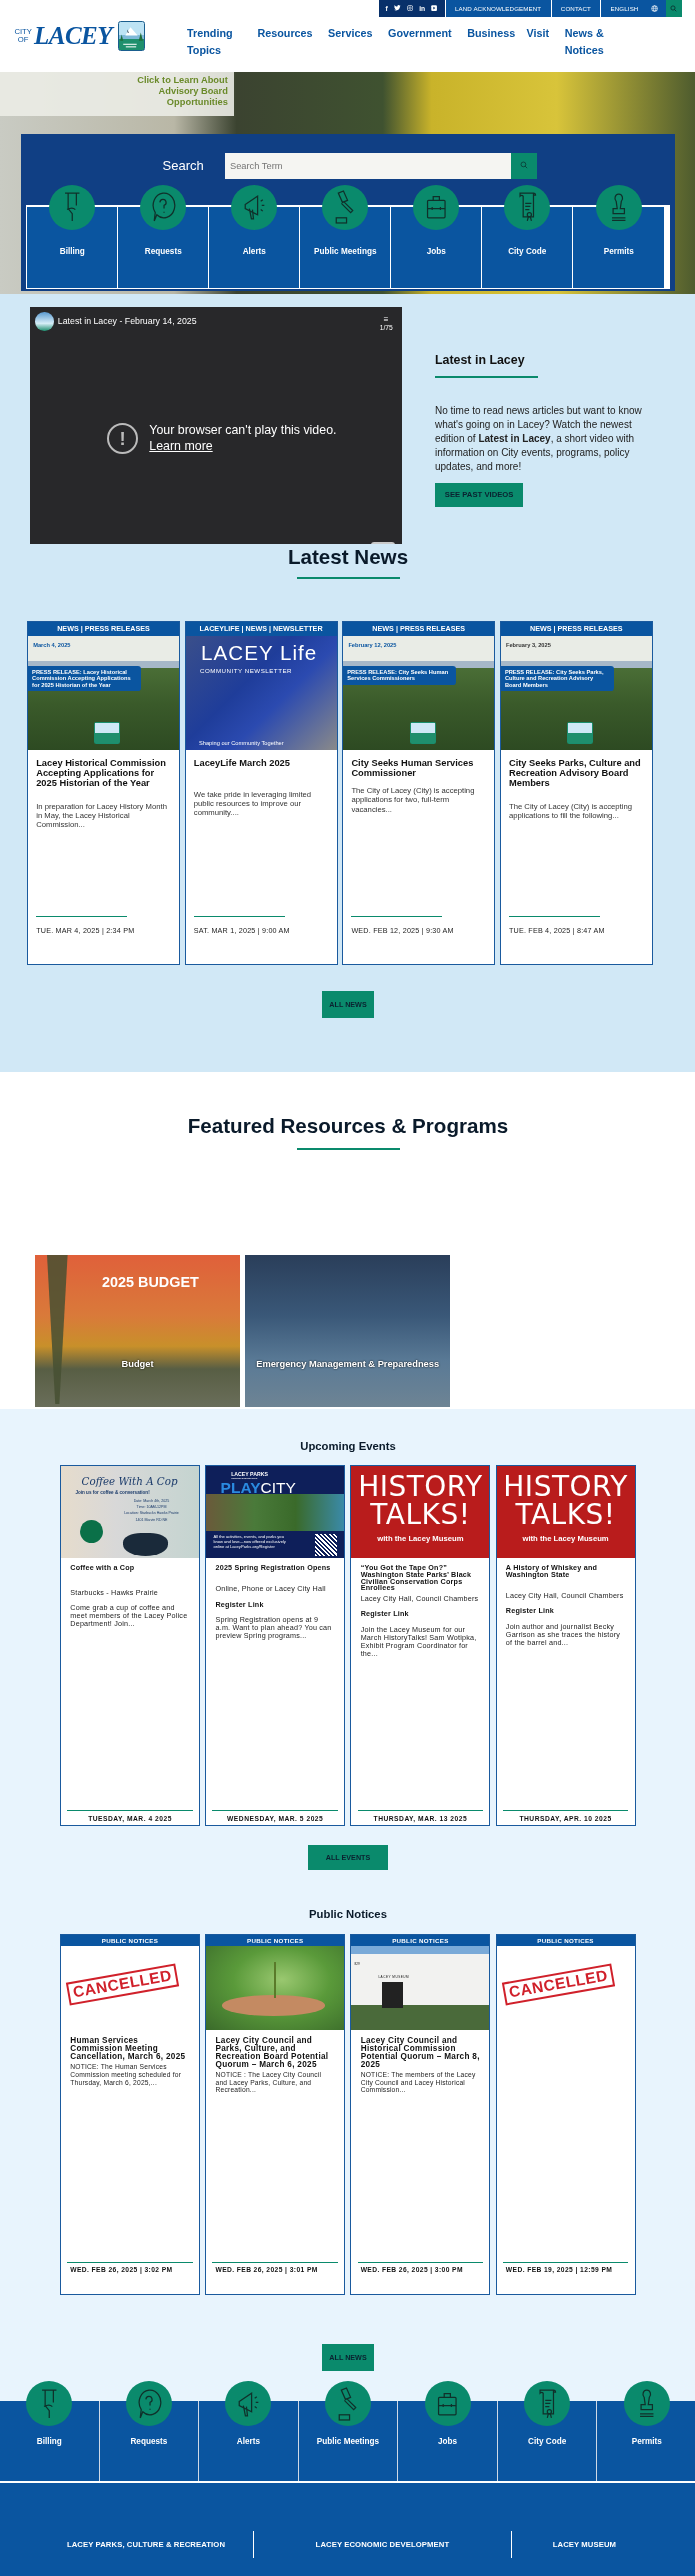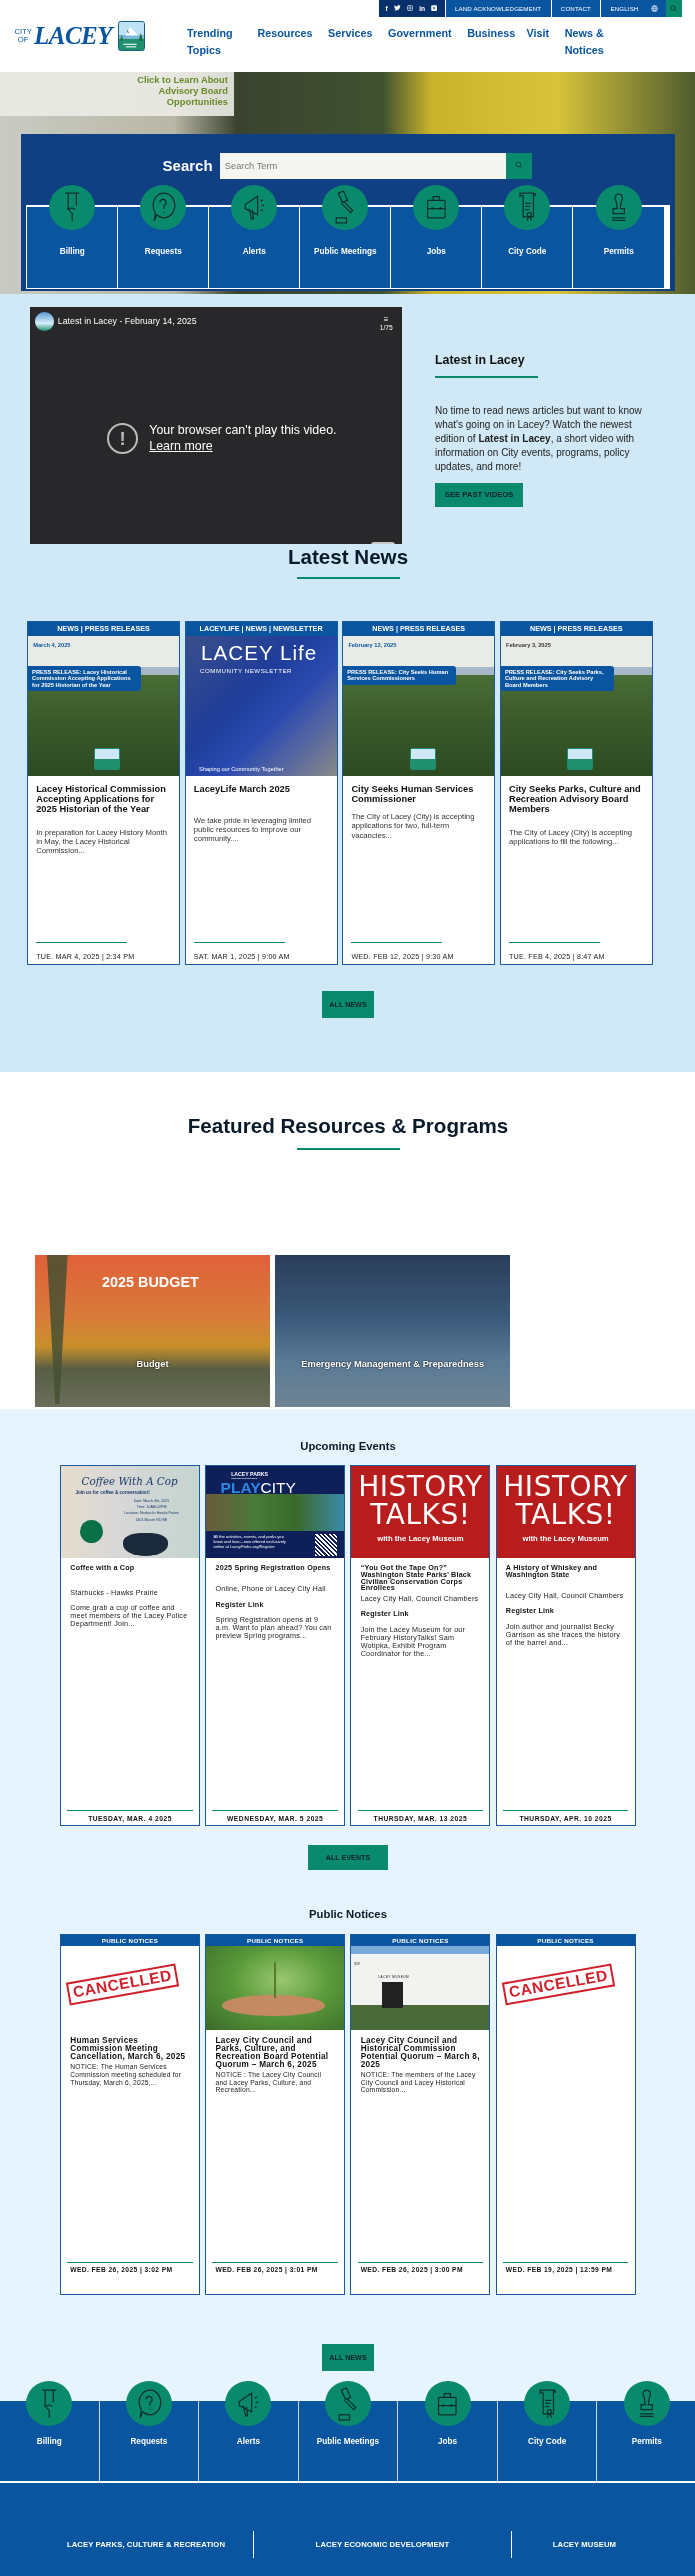--- a/index.html
+++ b/index.html
@@ -17,21 +17,21 @@
 .logo .city{font-size:7.7px;color:#0a55a0;line-height:7.7px;margin-right:2.1px;text-align:center}
 .logo .lacey{font-family:"Liberation Serif",serif;font-style:italic;font-weight:bold;font-size:25px;color:#0a55a0;letter-spacing:-0.5px}
 .logo .badge{width:27px;height:30px;margin-left:6.2px;border-radius:2.6px;border:1px solid #1a5e8e;background:linear-gradient(#bde3f4 0 45%,#7fb9d8 45% 62%,#1f8f6d 62%);position:relative;overflow:hidden}
 .nav{position:absolute;left:187px;top:25px;display:flex;gap:15.5px}
 .nav a{color:#0a55a0;font-weight:bold;font-size:10.8px;line-height:17px}
 
 .hero{position:relative;height:222px;background:linear-gradient(90deg,#c9cbc3 0%,#b9b7a6 25%,#3b4330 34%,#3f5230 55%,#c9b32a 62%,#d8c43a 80%,#4d5b2e 100%)}
 .hero .promo{position:absolute;left:0;top:0;width:234px;height:44px;background:rgba(235,236,230,.9);padding:2.6px 6.2px 0 0;text-align:right;color:#6a8a2a;font-weight:bold;font-size:9.3px;line-height:11.3px}
 .searchpanel{position:absolute;left:20.6px;top:62px;width:654px;height:157px;background:#103f84}
 .searchrow{position:absolute;left:142px;top:18.5px;display:flex;align-items:center}
-.searchrow .lbl{color:#fff;font-weight:bold;font-size:15px;margin-right:7px}
+.searchrow .lbl{color:#fff;font-weight:normal;font-size:13px;margin-right:21px}
 .searchrow input{width:286px;height:26px;border:none;background:#f5f5f2;padding-left:5.2px;font-size:9.3px;color:#333;font-family:"Liberation Sans",sans-serif}
 .searchrow .btn{width:26px;height:26px;background:#0a8a6c;display:flex;align-items:center;justify-content:center}
 .qlinks{position:absolute;display:flex;background:#fff;padding:1.5px}
 .qlinks .q{position:relative;background:#0a55a0;border-right:0.5px solid #fff;display:flex;flex-direction:column;align-items:center}
 .qlinks .q:last-child{border-right:none}
 .qlinks .circle{position:absolute;top:-21.6px;width:46px;height:45px;border-radius:50%;background:#0a8a6c;display:flex;align-items:center;justify-content:center}
 .qlinks .ql{position:absolute;top:40px;color:#fff;font-weight:bold;font-size:8.2px;white-space:nowrap}
 
 .vidsec{background:#d1e8f6;padding:26px 0 0 0;height:250px;position:relative}
 .video{position:absolute;left:30px;top:13px;width:372px;height:264px;background:#28282a;color:#fff}
@@ -48,35 +48,35 @@
 .latest .bar{width:103px;height:2.1px;background:#0a8a6c;margin:9.3px 0 26px}
 .latest p{font-size:10px;line-height:14px;color:#222}
 .latest .pv{display:inline-block;margin-top:8.2px;background:#0a8a6c;color:#0a2230;font-weight:bold;padding:7.7px 9.8px;font-size:7.7px}
 
 .newssec{background:#d1e8f6;padding-top:0;height:296px;position:relative}
 .sectitle{text-align:center;font-size:20.6px;color:#0a1a2a}
 .sectitle-bar{width:103px;height:2.1px;background:#0a8a6c;margin:8.2px auto 0}
 .newsgrid{position:absolute;left:27px;top:90px;display:flex;gap:4.6px}
 .ncard{width:153px;height:344px;background:#fff;border:1px solid #1a5a9e}
 .ncard .cat{height:14px;background:#0a55a0;color:#fff;font-weight:bold;font-size:7.2px;text-align:center;line-height:14px}
-.ncard .img{height:140px;position:relative;background:linear-gradient(#e9ece6 0 22%,#a6b8c8 22% 28%,#4a6e36 28%,#3a5a2a 60%,#2d4a22)}
+.ncard .img{height:114px;position:relative;background:linear-gradient(#e9ece6 0 22%,#a6b8c8 22% 28%,#4a6e36 28%,#3a5a2a 60%,#2d4a22)}
 .ncard .img .d{position:absolute;left:5.2px;top:6.2px;color:#0a55a0;font-weight:bold;font-size:5.7px}
 .ncard .img .pr{position:absolute;left:0;top:30px;width:75%;background:#0a55a0;color:#fff;font-weight:bold;font-size:5.7px;line-height:6.2px;padding:3.1px 4.1px;border-radius:0 3.1px 3.1px 0}
 .ncard .img .lb{position:absolute;left:44%;bottom:6.2px;width:26px;height:21.6px;border:1px solid #1a8e6e;background:linear-gradient(#cfe8f6 50%,#1f8f6d 50%);border-radius:1.5px}
 .ncard .body{padding:9.3px 8.2px 0 8.2px;height:206px;position:relative}
 .ncard h4{font-size:9.3px;line-height:9.8px;color:#111;margin-bottom:13px}
 .ncard .ex{font-size:7.7px;line-height:9.3px;color:#333}
 .ncard .foot{position:absolute;left:8.2px;right:8.2px;bottom:20.6px}
 .ncard .foot .ln{width:91px;height:1px;background:#0a8a6c;margin-bottom:9.3px}
 .ncard .foot .dt{font-size:7.2px;color:#222;letter-spacing:0.2px}
 .btn-green{display:inline-block;background:#0a8a6c;color:#0a2230;font-weight:bold;font-size:7.2px;padding:8.8px 7.7px}
 
 .featsec{background:#fff;height:337px;position:relative}
 .feat{position:absolute;left:35px;top:183px;display:flex;gap:5.2px}
-.fcard{width:235px;height:152px;position:relative;overflow:hidden}
+.fcard{width:205px;height:152px;position:relative;overflow:hidden}
 .fcard .cap{position:absolute;left:0;right:0;top:103px;text-align:center;color:#fff;font-weight:bold;font-size:9.3px;text-shadow:0 0 2.1px #000;line-height:12.4px}
 
 .evsec{background:#e8f4fd;height:495px;position:relative}
 .evtitle{position:absolute;top:31px;width:100%;text-align:center;font-size:11.3px;font-weight:bold;color:#0a1a2a}
 .evgrid{position:absolute;left:60px;top:56px;display:flex;gap:5.2px}
 .ecard{width:140px;height:361px;background:#fff;border:1px solid #1a5a9e;position:relative}
 .ecard .img{height:92px;position:relative;overflow:hidden}
 .ecard .body{padding:7.2px 9.3px 0}
 .ecard h5{font-size:7.2px;line-height:6.7px;color:#111;margin-bottom:13.4px;letter-spacing:0.2px}
 .ecard .loc{font-size:7.2px;line-height:8.2px;color:#222;margin-bottom:6.2px;letter-spacing:0.2px}
@@ -450,21 +450,21 @@
     <div class="ecard">
       <div class="img history">
         <div class="t">HISTORY</div>
         <div class="t" style="padding-top:0">TALKS!</div>
         <div class="s">with the Lacey Museum</div>
       </div>
       <div class="body">
         <h5 style="margin-bottom:3.1px">“You Got the Tape On?” Washington State Parks’ Black Civilian Conservation Corps Enrollees</h5>
         <div class="loc">Lacey City Hall, Council Chambers</div>
         <div class="reg">Register Link</div>
-        <div class="desc">Join the Lacey Museum for our February HistoryTalks! Sam Wotipka, Exhibit Program Coordinator for the...</div>
+        <div class="desc">Join the Lacey Museum for our March HistoryTalks! Sam Wotipka, Exhibit Program Coordinator for the...</div>
       </div>
       <div class="foot">
           <div class="ln"></div>
           <div class="dt">THURSDAY, MAR. 13 2025</div>
         </div>
     </div>
 
     <div class="ecard">
       <div class="img history">
         <div class="t">HISTORY</div>

